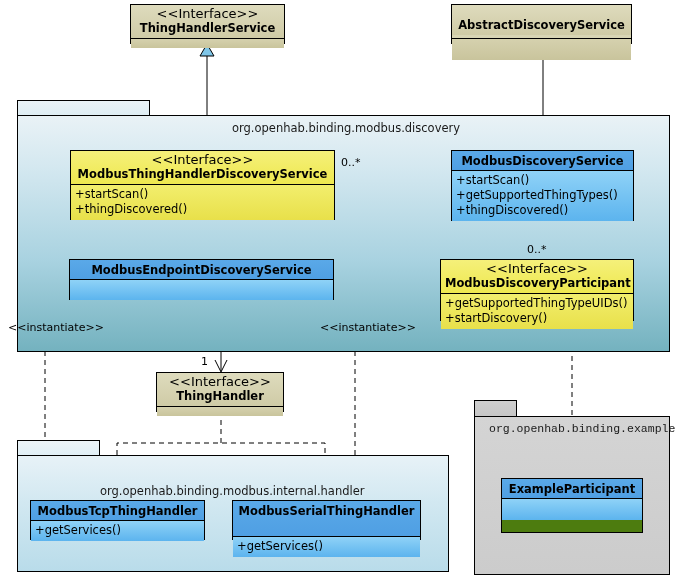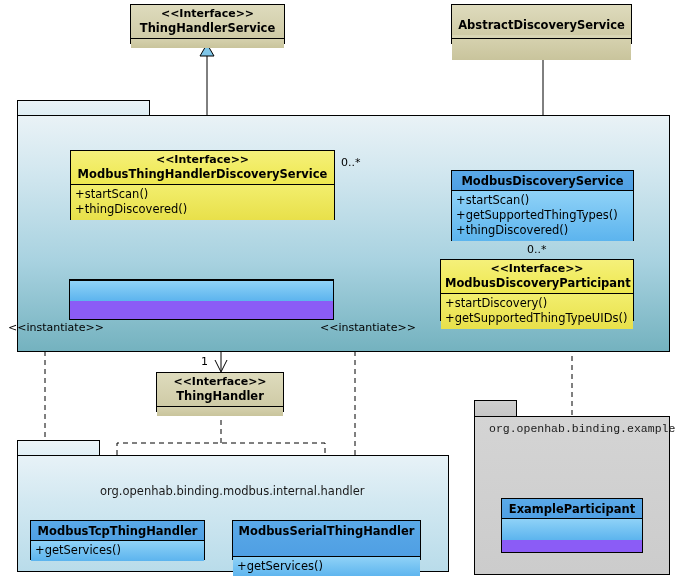--- a/index.html
+++ b/index.html
@@ -40,21 +40,21 @@
   .node{position:absolute;box-sizing:border-box;border:1px solid #000;z-index:4;}
   .node .hdr{
     box-sizing:border-box;
     text-align:center;
     font-weight:bold;
     color:#000;
     line-height:14px;
     padding:2px 4px 3px 4px;
     font-size:11.5px;
   }
-  .node .hdr .stereo{display:block;font-weight:bold;font-size:11px;}
+  .node .hdr .stereo{display:block;font-weight:normal;font-size:13px;}
   .node .hdr .nm{display:block;font-weight:bold;font-size:11.5px;}
   .node .sep{height:1px;background:#000;font-size:0;line-height:0;}
   .node .body{
     box-sizing:border-box;
     padding:2px 4px 3px 4px;
     font-size:11.5px;
     line-height:15px;
     color:#000;
   }
   .node .body .op{display:block;white-space:nowrap;}
@@ -63,21 +63,21 @@
   .iface-y{background:#f2ef66;border-color:#000;}
   .iface-y .hdr{background:linear-gradient(to bottom,#f5f07a 0%,#eee84f 100%);}
   .iface-y .body{background:linear-gradient(to bottom,#f2ee6d 0%,#e8e04a 100%);}
 
   
   .iface-t{background:#d8d5b4;}
   .iface-t .hdr{background:linear-gradient(to bottom,#dedbbd 0%,#cfcba6 100%);}
   .iface-t .body{background:linear-gradient(to bottom,#d5d1ae 0%,#c9c49c 100%);}
 
   
-  .cls-b{background:#8b5cf6;margin-top:20px;}
+  .cls-b{background:#4d7c0f;}
   .cls-b .hdr{background:linear-gradient(to bottom,#5aa9e8 0%,#4f9fe3 100%);}
   .cls-b .body{background:linear-gradient(to bottom,#8fd2f7 0%,#5cb4ee 100%);}
 
   
   .cls-t{background:#d8d5b4;}
   .cls-t .hdr{background:linear-gradient(to bottom,#dedbbd 0%,#cfcba6 100%);}
   .cls-t .body{background:linear-gradient(to bottom,#d5d1ae 0%,#c9c49c 100%);}
 
   
   .edge-label{
@@ -146,20 +146,21 @@
     <path d="M565,333 L572,321 L579,333 z" fill="#7fc6e8" stroke="#000" stroke-width="1"></path>
 
     
     <path d="M117,500 L117,443 L325,443 L325,500" fill="none" stroke="#000" stroke-width="1" stroke-dasharray="5,4"></path>
     <path d="M221,443 L221,412" fill="none" stroke="#000" stroke-width="1" stroke-dasharray="5,4"></path>
     <path d="M214,412 L221,400 L228,412 z" fill="#7fc6e8" stroke="#000" stroke-width="1"></path>
   </svg>
 
   <div class="pkg-tab pkg-main-tab" style="left:17px;top:100px;width:133px;height:15px;"></div>
   <div class="pkg pkg-main" style="left:17px;top:115px;width:653px;height:237px;"></div>
+  <div class="pkg-label" style="left:232px;top:121px;">org.openhab.binding.modbus.discovery</div>
 
   <div class="pkg-tab pkg-example-tab" style="left:474px;top:400px;width:43px;height:16px;"></div>
   <div class="pkg pkg-example" style="left:474px;top:416px;width:196px;height:159px;"></div>
   <div class="pkg-label" style="left:489px;top:422px;font-family:Liberation Mono, monospace;">org.openhab.binding.example</div>
 
   <div class="pkg-tab pkg-handler-tab" style="left:17px;top:440px;width:83px;height:15px;"></div>
   <div class="pkg pkg-handler" style="left:17px;top:455px;width:432px;height:117px;"></div>
   <div class="pkg-label" style="left:100px;top:484px;">org.openhab.binding.modbus.internal.handler</div>
 
   <div class="node iface-t" style="left:130px;top:4px;width:155px;height:40px;">
@@ -197,33 +198,36 @@
     </div>
     <div class="sep"></div>
     <div class="body">
       <span class="op">+startScan()</span>
       <span class="op">+getSupportedThingTypes()</span>
       <span class="op">+thingDiscovered()</span>
     </div>
   </div>
 
   <div class="node cls-b" style="left:69px;top:259px;width:265px;height:41px;">
+    <div class="hdr" style="padding-top:3px;padding-bottom:2px;">
+      <span class="nm">ModbusEndpointDiscoveryService</span>
+    </div>
     <div class="sep"></div>
     <div class="body" style="height:20px;padding:0;"></div>
   </div>
 
   <div class="node iface-y" style="left:440px;top:259px;width:194px;height:62px;">
     <div class="hdr">
       <span class="stereo">&lt;&lt;Interface&gt;&gt;</span>
       <span class="nm">ModbusDiscoveryParticipant</span>
     </div>
     <div class="sep"></div>
     <div class="body">
+      <span class="op">+getSupportedThingTypeUIDs()</span>
       <span class="op">+startDiscovery()</span>
-      <span class="op">+getSupportedThingTypeUIDs()</span>
     </div>
   </div>
 
   <div class="node iface-t" style="left:156px;top:372px;width:128px;height:40px;">
     <div class="hdr">
       <span class="stereo">&lt;&lt;Interface&gt;&gt;</span>
       <span class="nm">ThingHandler</span>
     </div>
     <div class="sep"></div>
     <div class="body" style="height:9px;padding:0;"></div>

